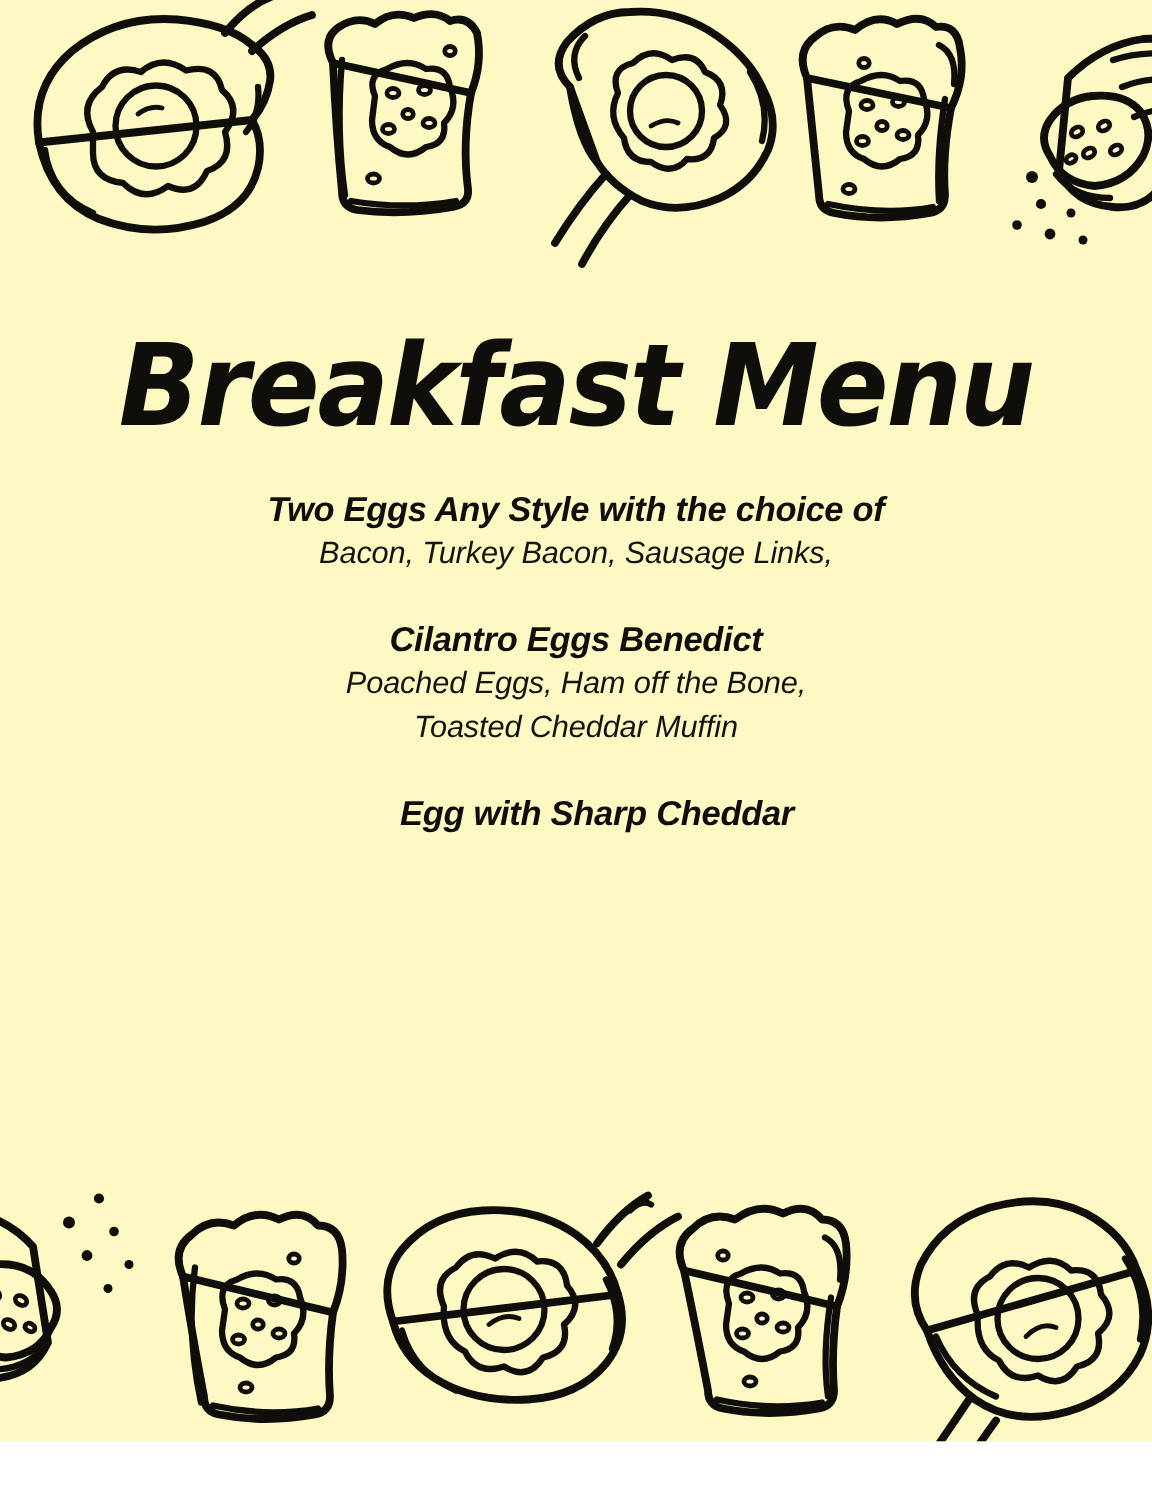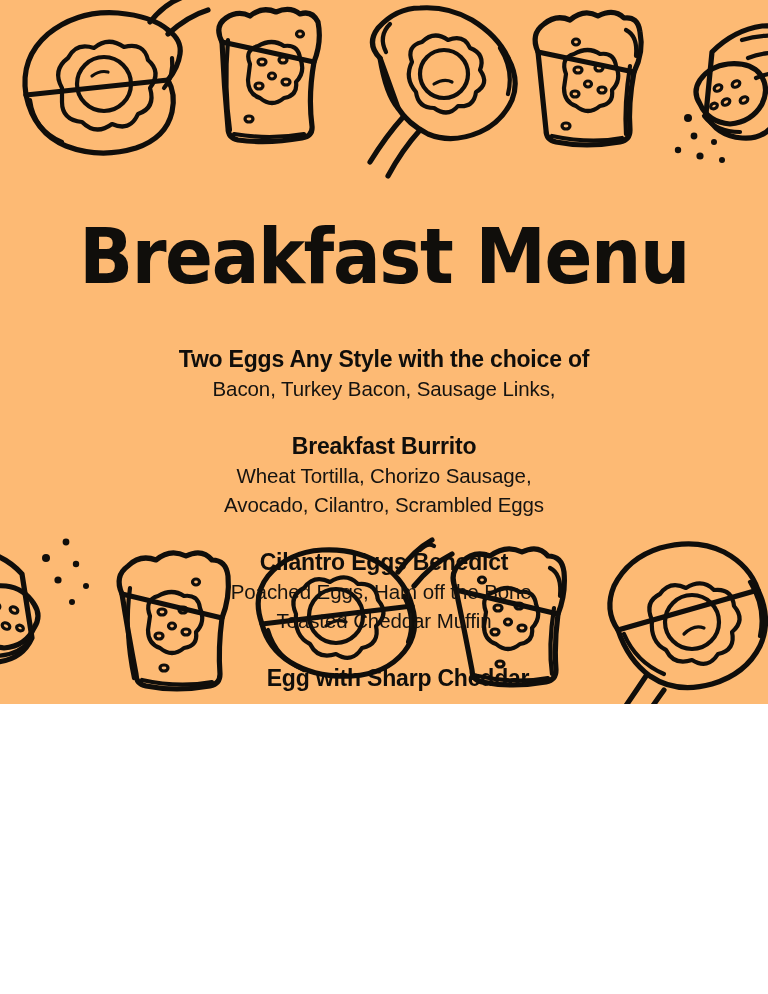--- a/index.html
+++ b/index.html
@@ -8,23 +8,24 @@
   }
   body {
     width: 768px;
     height: 994px;
     overflow: hidden;
     font-family: "Liberation Sans", sans-serif;
   }
   #poster {
     position: relative;
     width: 768px;
-    height: 704px;
-    background: #fdba74;
+    height: 961px;
+    background: #fef9c3;
     overflow: hidden;
+    font-style: italic;
   }
 
   
   .deco-band {
     position: absolute;
     left: 0;
     width: 768px;
     pointer-events: none;
   }
   .deco-top    { top: 0;    height: 180px; }
@@ -66,21 +67,21 @@
     font-size: 76px;
     line-height: 1;
     letter-spacing: -1.5px;
     color: #100E0B;
     transform: scaleX(0.93);
     transform-origin: 50% 50%;
   }
 
   .menu-list {
     position: absolute;
-    top: 344px;
+    top: 324px;
     left: 0;
     width: 768px;
     display: flex;
     flex-direction: column;
     align-items: center;
   }
 
   .menu-item {
     width: 100%;
     text-align: center;
@@ -295,27 +296,20 @@
 
     <div class="menu-list">
 
       <div class="menu-item">
         <div class="item-name">Two Eggs Any Style with the choice of</div>
         <div class="item-desc">
           <div>Bacon, Turkey Bacon, Sausage Links,</div>
         </div>
       </div>
 
-      <div class="menu-item">
-        <div class="item-name">Breakfast Burrito</div>
-        <div class="item-desc">
-          <div>Wheat Tortilla, Chorizo Sausage,</div>
-          <div>Avocado, Cilantro, Scrambled Eggs</div>
-        </div>
-      </div>
 
       <div class="menu-item">
         <div class="item-name">Cilantro Eggs Benedict</div>
         <div class="item-desc">
           <div>Poached Eggs, Ham off the Bone,</div>
           <div>Toasted Cheddar Muffin</div>
         </div>
       </div>
 
       <div class="menu-item">

